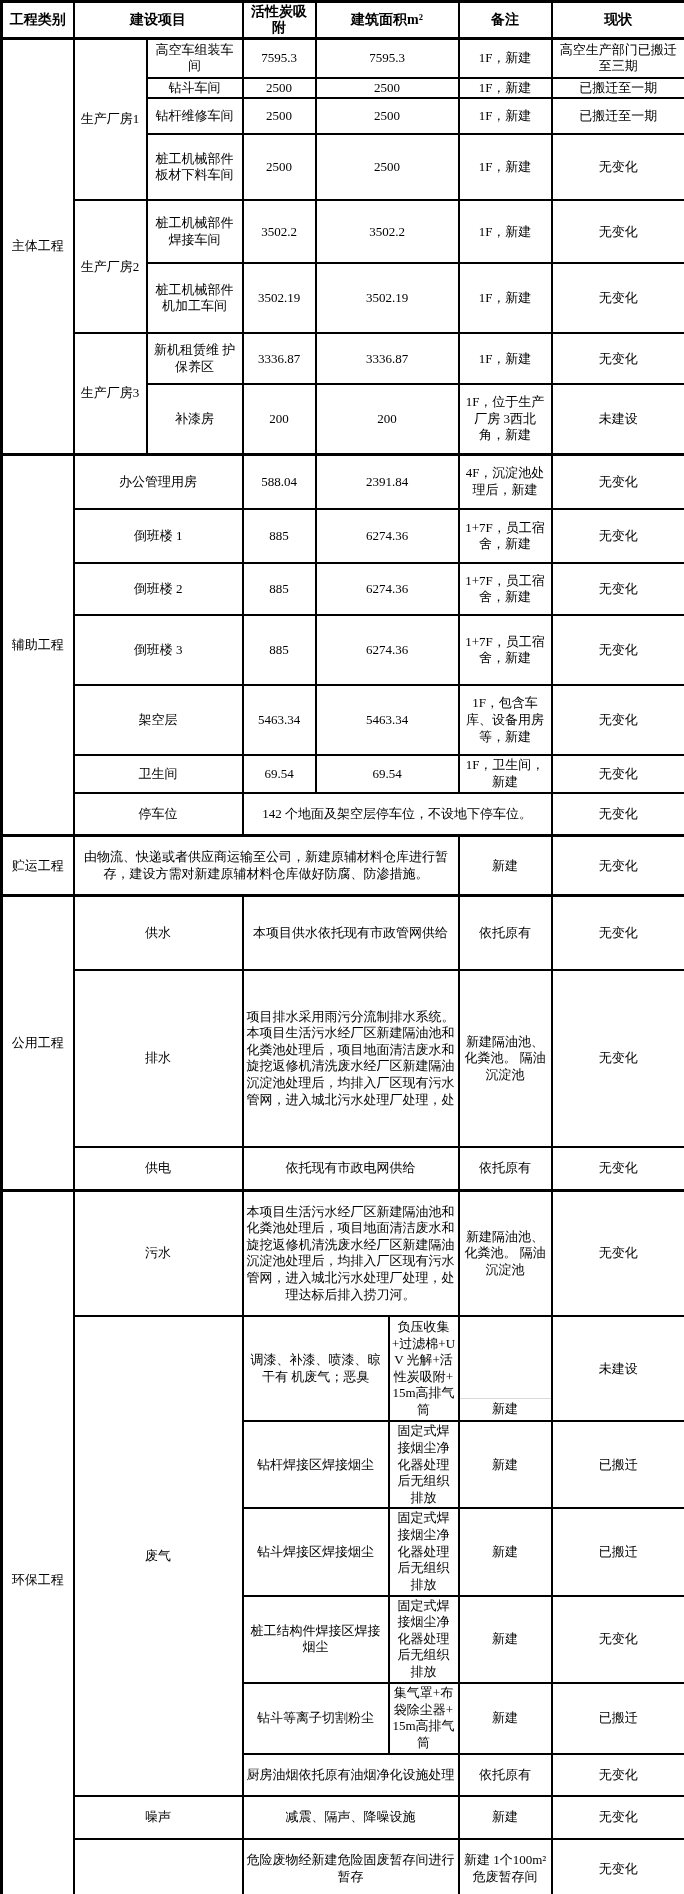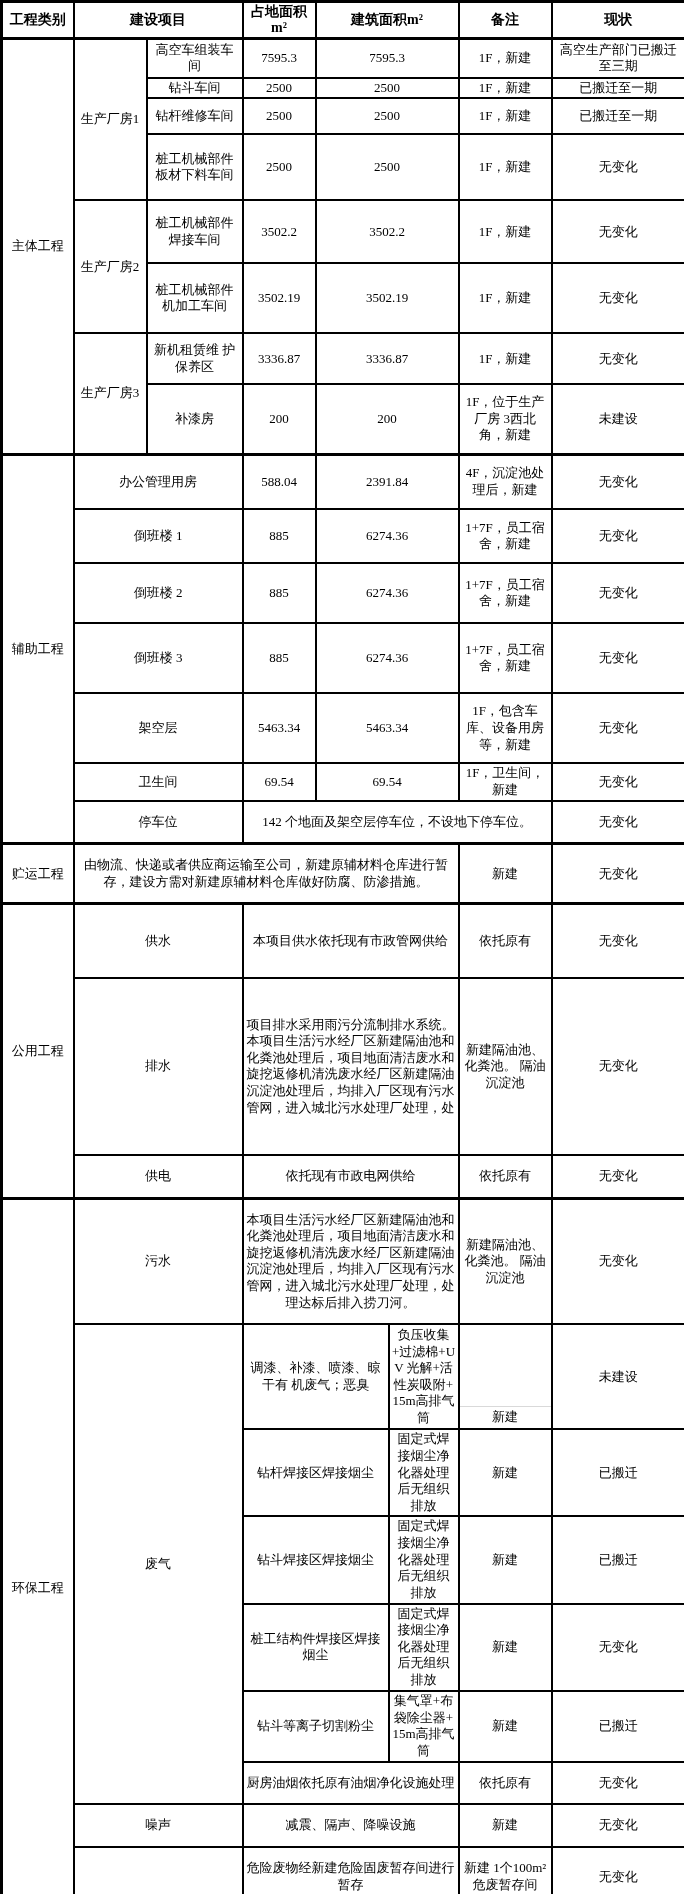--- a/index.html
+++ b/index.html
@@ -50,21 +50,21 @@
     <col style="width:73px">
       <col style="width:70px">
       <col style="width:93px">
       <col style="width:134px">
   </colgroup>
 
   <tbody>
       <tr class="head" style="height:33px">
     <td>工程类别</td>
     <td colspan="2">建设项目</td>
-    <td>占地面积m²</td>
+    <td>活性炭吸附</td>
     <td colspan="2">建筑面积m²</td>
     <td>备注</td>
     <td>现状</td>
   </tr>
 
   <tr class="sec" style="height:39px">
     <td rowspan="8">主体工程</td>
     <td rowspan="4">生产厂房1</td>
     <td>高空车组装车间</td>
     <td>7595.3</td>
@@ -134,21 +134,21 @@
     <td>4F，沉淀池处理后，新建</td>
     <td>无变化</td>
   </tr>
   <tr style="height:54px">
     <td colspan="2">倒班楼 1</td>
     <td>885</td>
     <td colspan="2">6274.36</td>
     <td>1+7F，员工宿舍，新建</td>
     <td>无变化</td>
   </tr>
-  <tr style="height:60px">
+  <tr style="height:52px">
     <td colspan="2">倒班楼 2</td>
     <td>885</td>
     <td colspan="2">6274.36</td>
     <td>1+7F，员工宿舍，新建</td>
     <td>无变化</td>
   </tr>
   <tr style="height:70px">
     <td colspan="2">倒班楼 3</td>
     <td>885</td>
     <td colspan="2">6274.36</td>

